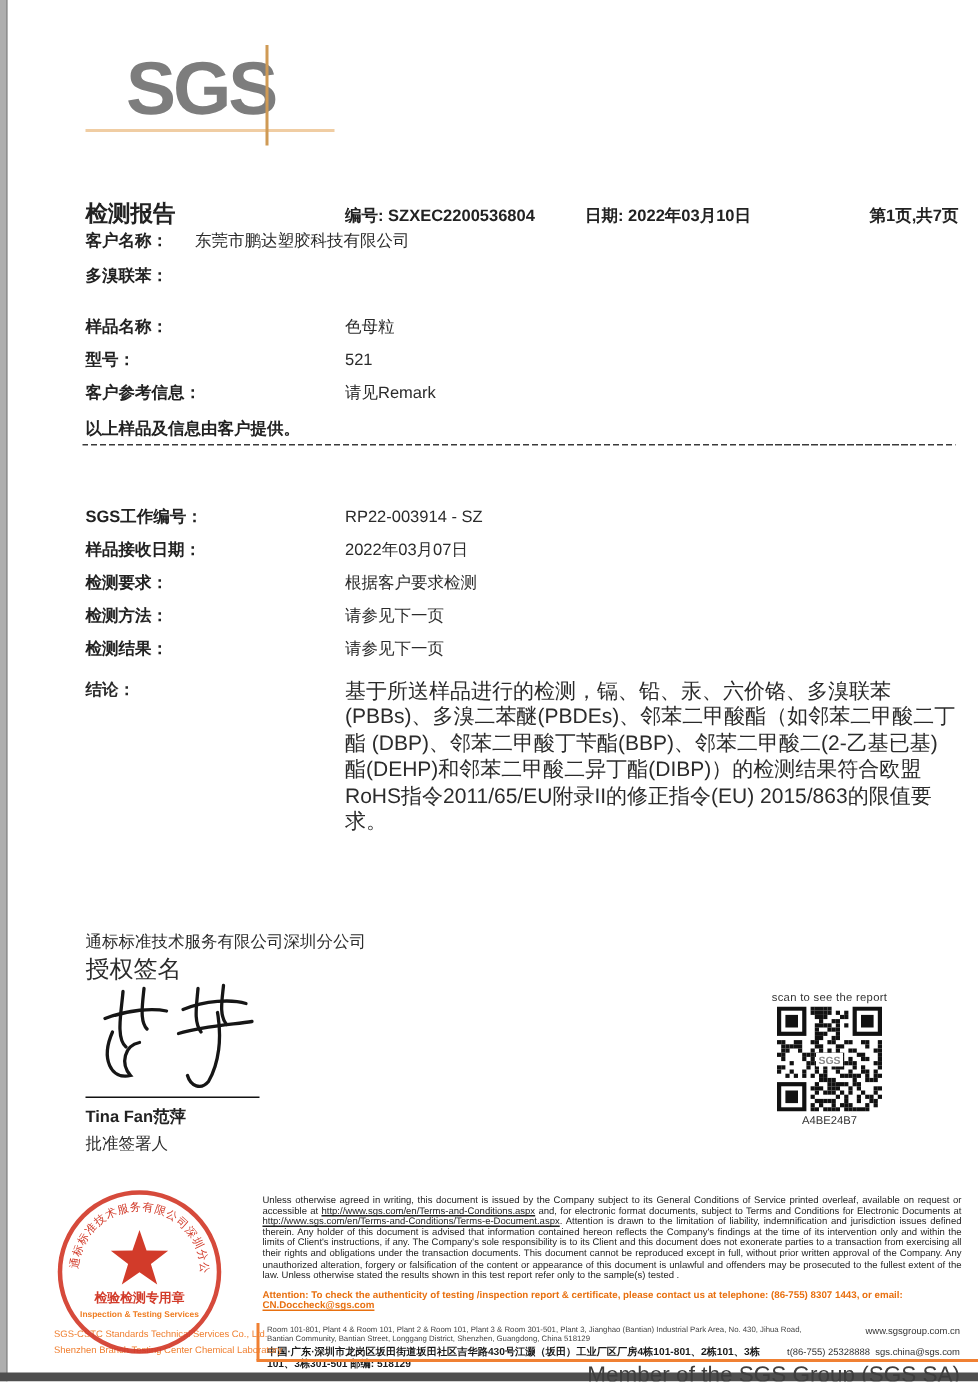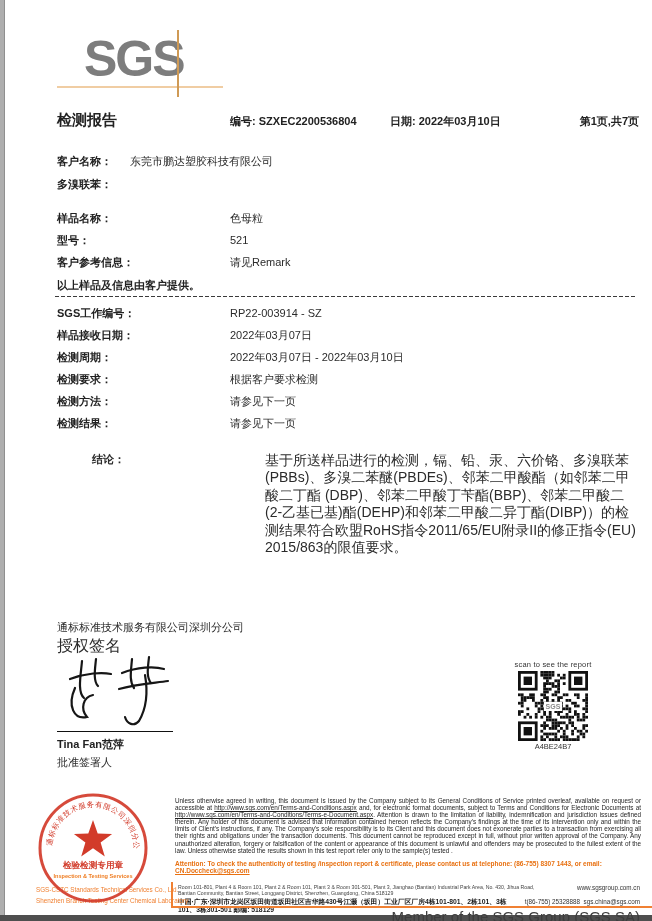--- a/index.html
+++ b/index.html
@@ -9,21 +9,21 @@
 
   .edge-left  { position:absolute; left:0; top:0; width:5px; height:921px; background:#aeaeae; border-right:1px solid #8f8f8f; }
   .edge-bottom{ position:absolute; left:0; top:915px; width:652px; height:6px; background:#4e4e4e; }
 
   
   .logo-text { position:absolute; left:84px; top:30px; font-size:50px; font-weight:bold;
                color:#7d7d7d; letter-spacing:-2px; font-family:"Liberation Sans","DejaVu Sans",sans-serif; }
   .logo-hline { position:absolute; left:57px; top:86px; width:166px; height:2px; background:#f0cda3; }
   .logo-vline { position:absolute; left:177px; top:30px; width:2px; height:67px; background:#cf9a55; }
 
-  .title-row { position:absolute; left:57px; top:111px; width:582px; height:20px; }
+  .title-row { position:absolute; left:57px; top:133px; width:582px; height:20px; }
   .report-title { position:absolute; left:0; top:0; font-size:15px; font-weight:bold; color:#222; }
   .hdr-no   { position:absolute; left:173px; top:3px; font-size:11px; font-weight:600; color:#222; }
   .hdr-date { position:absolute; left:333px; top:3px; font-size:11px; font-weight:600; color:#222; }
   .hdr-page { position:absolute; right:0;   top:3px; font-size:11px; font-weight:600; color:#222; }
 
   
   .row { display:flex; font-size:11px; line-height:13px; }
   .row .lbl { font-weight:bold; color:#222; flex:0 0 auto; }
   .row .val { color:#2b2b2b; }
 
@@ -32,26 +32,26 @@
   .client-block .lbl { width:73px; }
 
   .sample-block { position:absolute; left:57px; top:212px; width:582px; }
   .sample-block .row { margin-bottom:9px; }
   .sample-block .lbl { width:173px; }
   .sample-note { font-size:11px; font-weight:bold; color:#222; margin-top:3px; }
 
   .dashed-sep { position:absolute; left:55px; top:296px; width:582px; height:1px;
                 background:repeating-linear-gradient(90deg,#3a3a3a 0 4px,transparent 4px 6px); }
 
-  .job-block { position:absolute; left:57px; top:307px; width:582px; }
+  .job-block { position:absolute; left:57px; top:339px; width:582px; }
   .job-block .row { margin-bottom:9px; }
   .job-block .lbl { width:173px; }
 
   .conclusion-row { position:absolute; left:57px; top:452px; width:582px; display:flex; }
-  .conclusion-row .lbl { font-size:11px; font-weight:bold; width:173px; flex:0 0 auto;margin-left:35px; }
+  .conclusion-row .lbl { font-size:11px; font-weight:bold; width:173px; flex:0 0 auto; }
   .conclusion-text { font-size:14px; line-height:17.4px; width:409px; color:#2b2b2b; text-align:left; }
 
   
   .sign-company { position:absolute; left:57px; top:620px; font-size:11px; color:#2b2b2b; }
   .sign-auth    { position:absolute; left:57px; top:636px; font-size:16px; color:#2b2b2b; }
   .sign-svg     { position:absolute; left:58px; top:652px; }
   .sign-line    { position:absolute; left:57px; top:731px; width:116px; border-bottom:1.6px solid #111; }
   .sign-name    { position:absolute; left:57px; top:737px; font-size:11px; font-weight:600; color:#222; }
   .sign-title   { position:absolute; left:57px; top:755px; font-size:11px; color:#2b2b2b; }
 
@@ -133,24 +133,20 @@
   <div class="dashed-sep"></div>
 
   <div class="job-block">
     <div class="row">
       <span class="lbl">SGS工作编号：</span>
       <span class="val">RP22-003914 - SZ</span>
     </div>
     <div class="row">
       <span class="lbl">样品接收日期：</span>
       <span class="val">2022年03月07日</span>
-    </div>
-    <div class="row">
-      <span class="lbl">检测周期：</span>
-      <span class="val">2022年03月07日 - 2022年03月10日</span>
     </div>
     <div class="row">
       <span class="lbl">检测要求：</span>
       <span class="val">根据客户要求检测</span>
     </div>
     <div class="row">
       <span class="lbl">检测方法：</span>
       <span class="val">请参见下一页</span>
     </div>
     <div class="row">

